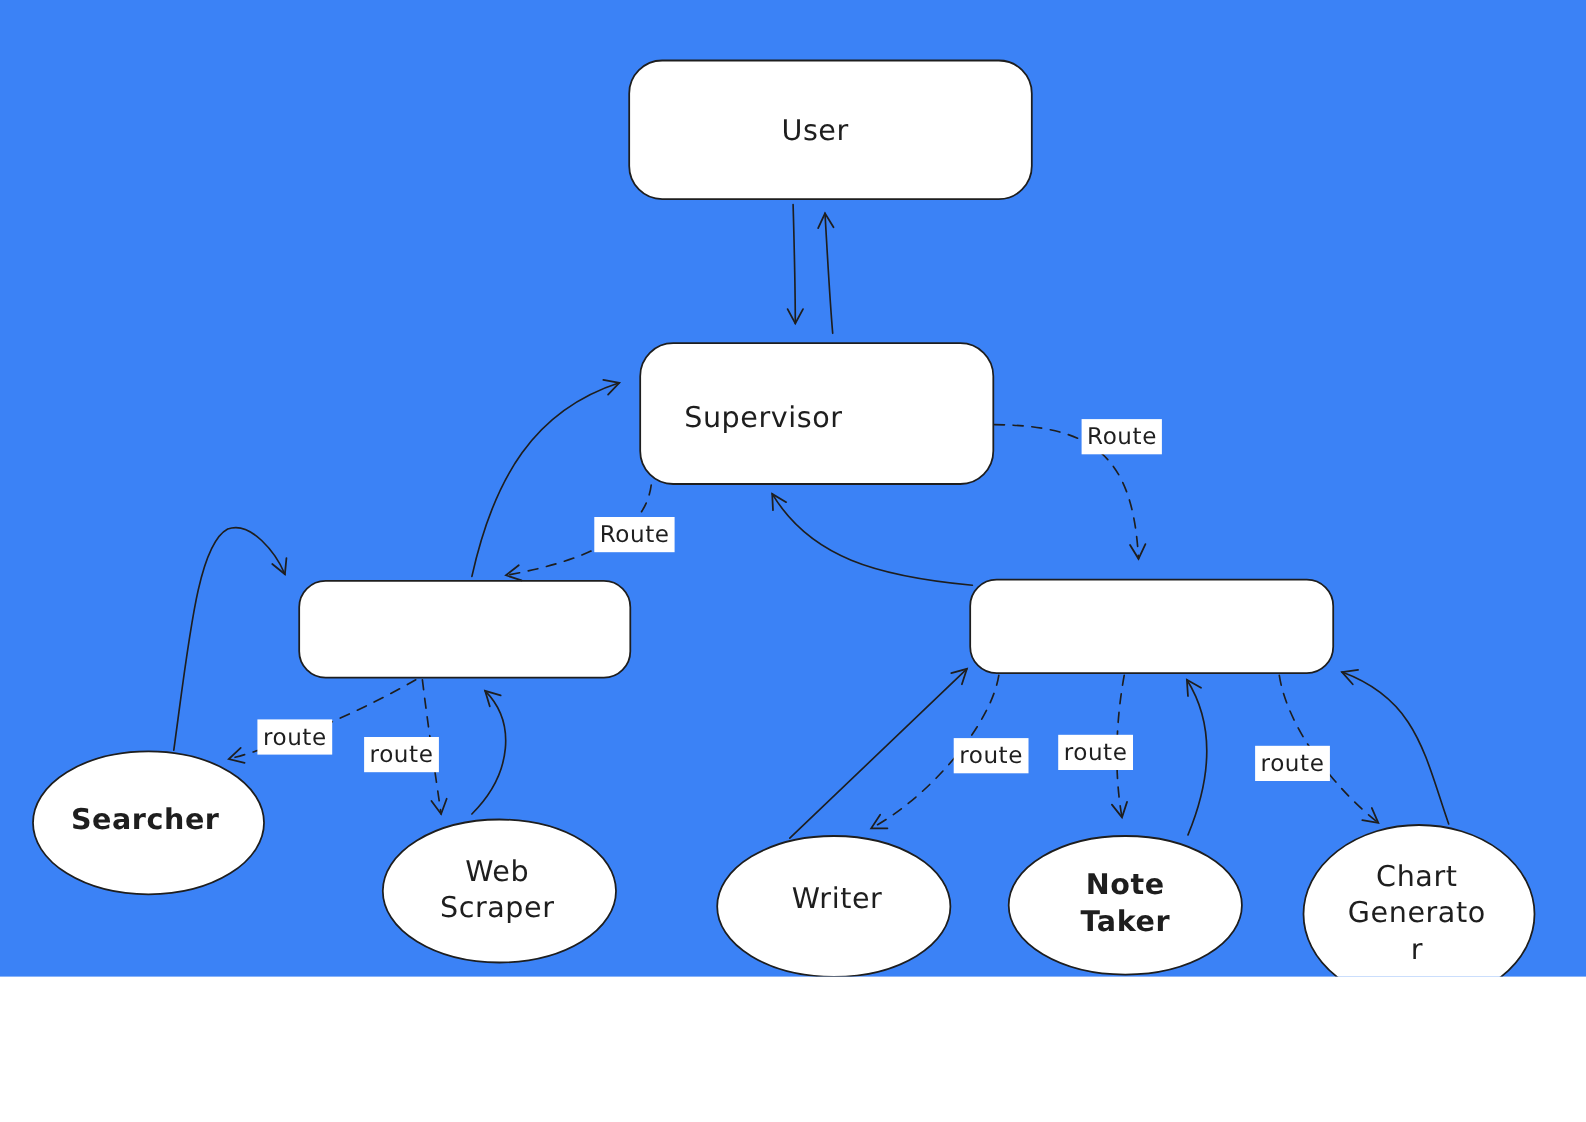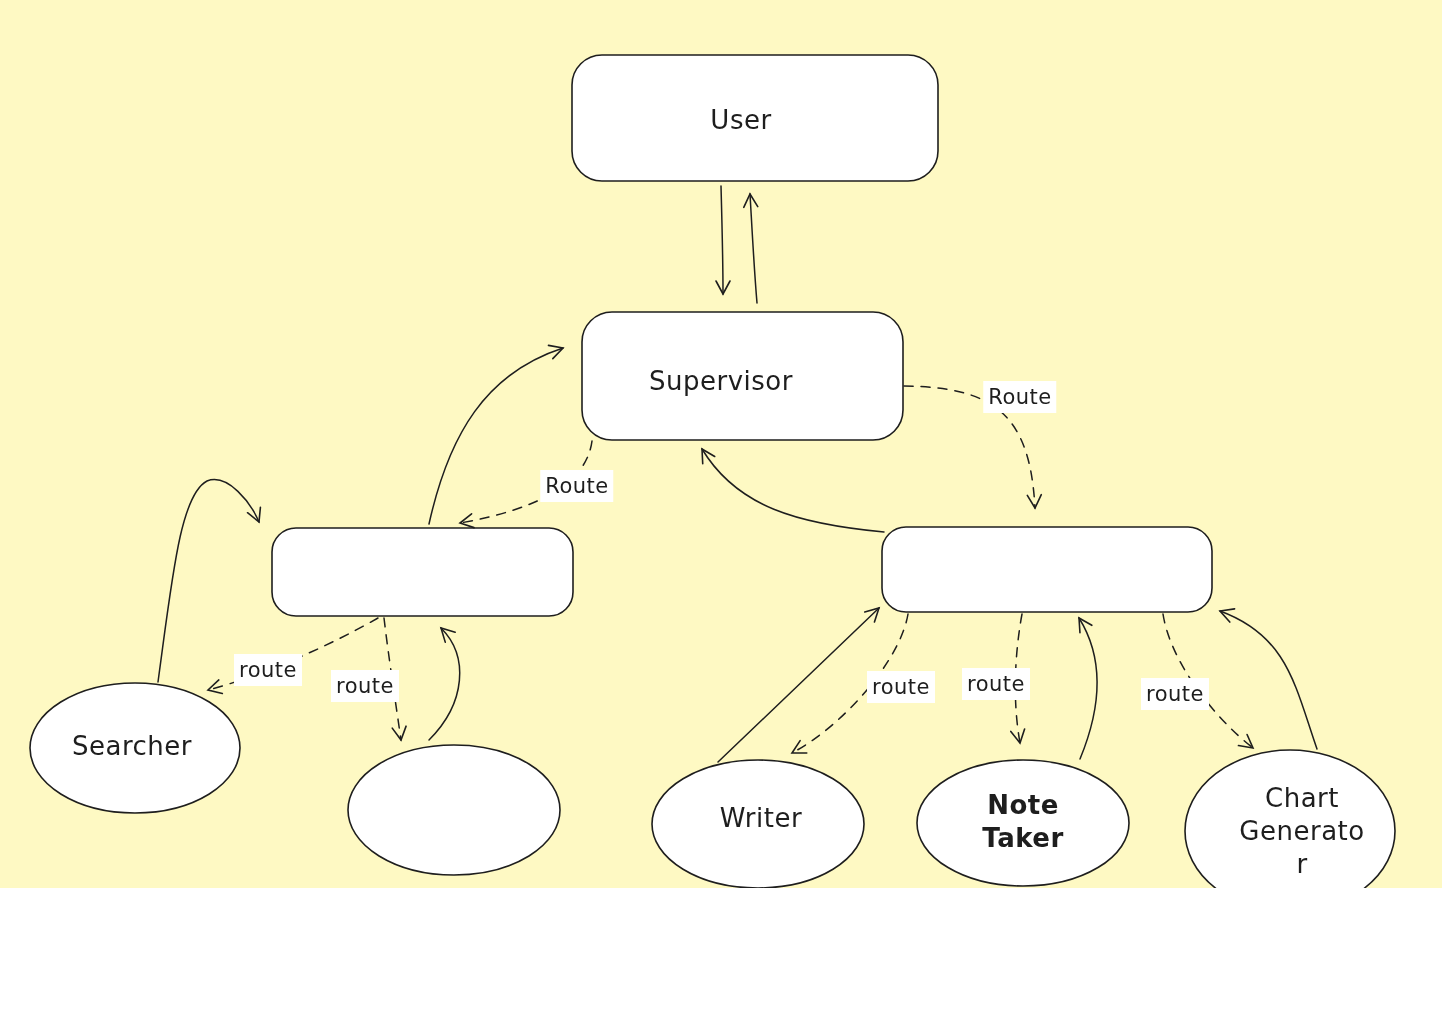--- a/index.html
+++ b/index.html
@@ -5,21 +5,21 @@
   html, body {
     margin: 0;
     padding: 0;
     background: #ffffff;
     font-family: "DejaVu Sans", sans-serif;
   }
   .canvas {
     position: relative;
     width: 1442px;
     height: 888px;
-    background: #fef9c3;
+    background: #3b82f6;
     overflow: hidden;
   }
   svg.layer {
     position: absolute;
     left: 0;
     top: 0;
   }
   .shape {
     fill: #ffffff;
     stroke: #1e1e1e;
@@ -90,26 +90,28 @@
     <path class="edge" d="M 429,740 C 466,703 469,656 441,628" marker-end="url(#ah)"></path>
     <path class="edge dashed" d="M 908,614 C 901,658 846,724 792,753" marker-end="url(#ah)"></path>
     <path class="edge" d="M 718,762 L 879,608" marker-end="url(#ah)"></path>
     <path class="edge dashed" d="M 1022,614 C 1014,658 1013,704 1020,743" marker-end="url(#ah)"></path>
     <path class="edge" d="M 1080,759 C 1106,696 1099,650 1079,618" marker-end="url(#ah)"></path>
     <path class="edge dashed" d="M 1163,614 C 1170,660 1212,716 1253,748" marker-end="url(#ah)"></path>
     <path class="edge" d="M 1317,749 C 1295,686 1288,636 1220,611" marker-end="url(#ah)"></path>
   </svg>
 
   <div class="label" style="left:741px; top:120px;">User</div>
-  <div class="label" style="left:694px; top:381px;margin-left:27px;">Supervisor</div>
-  <div class="label" style="left:132px; top:746px;">Searcher</div>
+  <div class="label" style="left:694px; top:381px;">Supervisor</div>
+  <div class="label" style="left:132px; top:746px;font-weight:bold;">Searcher</div>
+  <div class="label" style="left:452px; top:810px;">Web
+Scraper</div>
   <div class="label" style="left:737px; top:818px;margin-left:24px;">Writer</div>
   <div class="label" style="left:1023px; top:822px;font-weight:bold;">Note
 Taker</div>
-  <div class="label" style="left:1288px; top:831px;margin-left:14px;">Chart
+  <div class="label" style="left:1288px; top:831px;">Chart
 Generato
 r</div>
 
   <div class="edge-label" style="left:577px; top:486px;">Route</div>
   <div class="edge-label" style="left:1020px; top:397px;">Route</div>
   <div class="edge-label" style="left:268px; top:670px;">route</div>
   <div class="edge-label" style="left:365px; top:686px;">route</div>
   <div class="edge-label" style="left:901px; top:687px;">route</div>
   <div class="edge-label" style="left:996px; top:684px;">route</div>
   <div class="edge-label" style="left:1175px; top:694px;">route</div>

